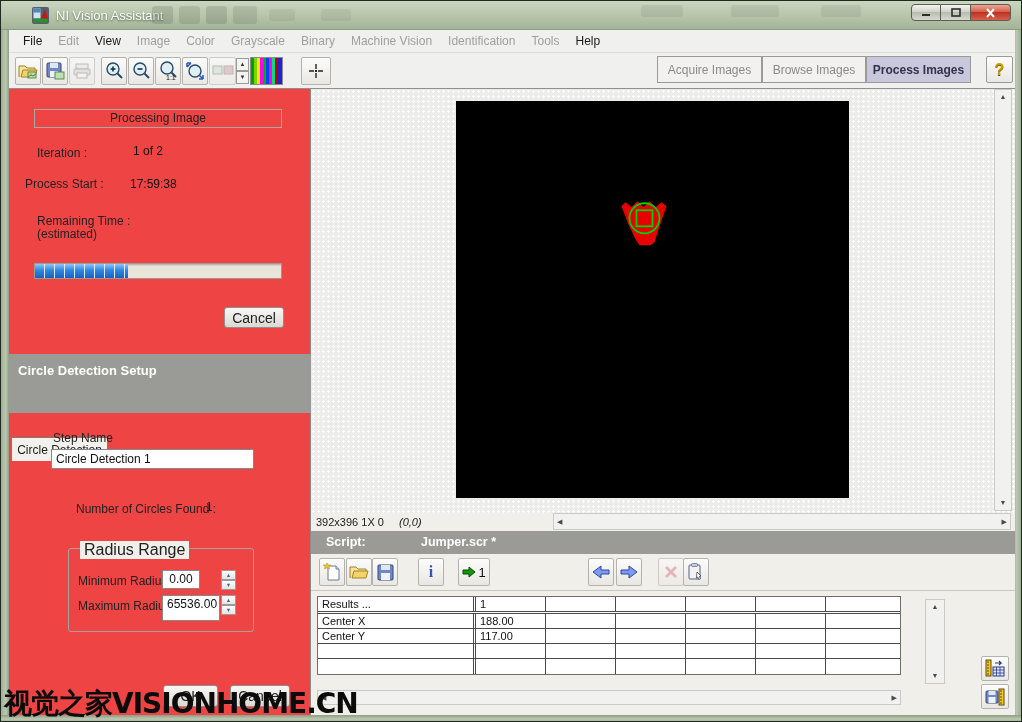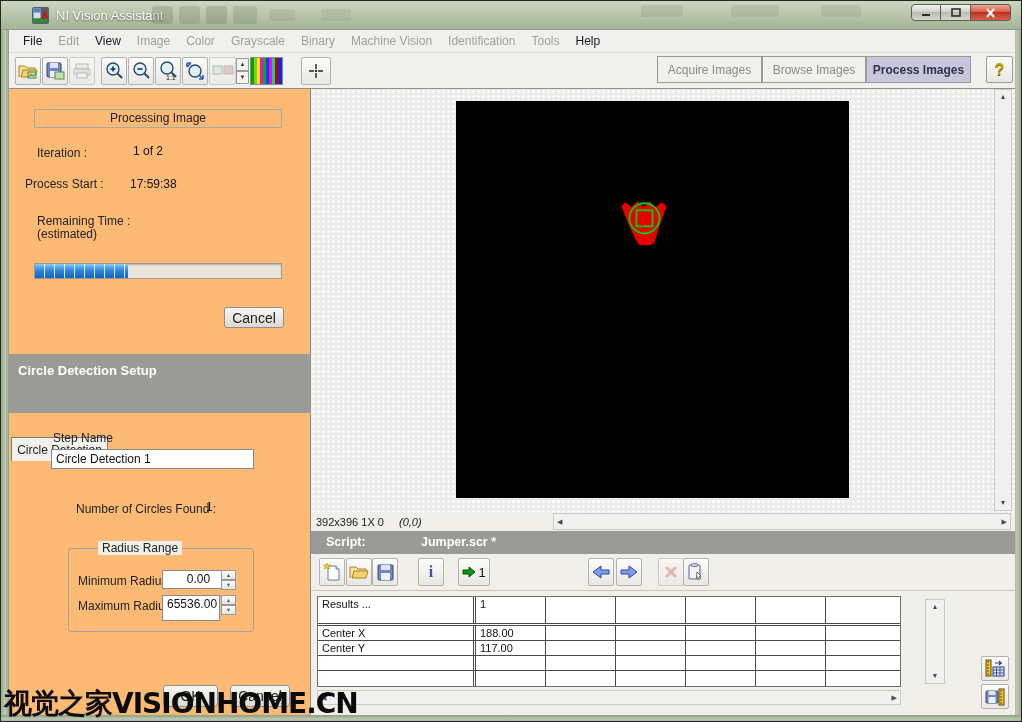--- a/index.html
+++ b/index.html
@@ -45,21 +45,21 @@
     text-align:center;color:#333;}
   .palette{position:absolute;top:4px;width:33px;height:28px;border:1px solid #8b8b88;
     background:repeating-linear-gradient(90deg,#00a000 0 3px,#7bd400 3px 6px,#ffe800 6px 9px,#ff00ff 9px 12px,#00b400 12px 15px,#0044ff 15px 18px,#ff00ff 18px 21px,#00e07a 21px 24px,#c00000 24px 27px,#2222d0 27px 31px);}
   .modebtn{position:absolute;top:3px;height:27px;border:1px solid #9a9a98;background:#f2f1ef;
     color:#8a8a88;display:flex;align-items:center;justify-content:center;font-size:12px;}
   .modebtn.active{background:#c9c7dc;color:#33334e;font-weight:bold;}
   .helpbtn{position:absolute;top:3px;width:27px;height:27px;border:1px solid #9a9a98;border-radius:2px;
     background:linear-gradient(180deg,#fcfcfb,#e9e7e2);color:#caa200;font-weight:bold;font-size:16px;
     display:flex;align-items:center;justify-content:center;text-shadow:0 1px 0 #6b5600;}
   
-  .left-panel{position:absolute;left:8px;top:88px;width:302px;height:626px;background:#fdba74;
+  .left-panel{position:absolute;left:8px;top:88px;width:302px;height:626px;background:#ef4444;
     border-right:1px solid #8c8c89;}
   .proc-title{position:absolute;left:25px;top:20px;width:248px;height:19px;border:1px solid #a8a8a4;
     text-align:center;line-height:17px;font-size:12px;color:#222;}
   .lbl{position:absolute;font-size:12px;color:#222;}
   .val{position:absolute;font-size:12px;color:#111;}
   .progress-track{position:absolute;left:25px;top:174px;width:248px;height:16px;background:#e9e5da;
     border:1px solid #9c9a94;box-shadow:inset 1px 1px 2px rgba(0,0,0,.25);}
   .progress-fill{height:100%;
     background:linear-gradient(180deg,#8cc8f6 0%,#2f87e0 45%,#1461c0 100%);
     -webkit-mask:none;position:relative;}
@@ -70,21 +70,21 @@
     display:flex;align-items:center;justify-content:center;}
   .setup-header{position:absolute;left:0;top:265px;width:302px;height:59px;background:#9a9a96;}
   .setup-title{position:absolute;left:9px;top:9px;color:#fff;font-weight:bold;font-size:13px;}
   .tab{position:absolute;left:2px;top:35px;width:97px;height:24px;background:#f3f1eb;
     border:1px solid #7c7c78;border-bottom:none;display:flex;align-items:center;justify-content:center;
     font-size:12px;color:#222;margin-top:48px;}
   .text-input{position:absolute;border:1px solid #85888c;background:#fff;font-size:12px;color:#111;
     font-family:"Liberation Sans","DejaVu Sans",sans-serif;padding:0 4px;}
   .group-box{position:absolute;left:59px;top:459px;width:186px;height:84px;border:1px solid #a5a39d;
     border-radius:3px;}
-  .group-legend{position:absolute;left:29px;top:-8px;background:#f1efe9;padding:0 4px;font-size:12px;color:#222;}
+  .group-legend{position:absolute;left:11px;top:-8px;background:#f1efe9;padding:0 4px;font-size:16px;color:#222;}
   .spin-box{position:absolute;width:15px;height:19px;display:flex;flex-direction:column;}
   .spin-box span{flex:1;border:1px solid #9a9a97;background:linear-gradient(180deg,#fdfdfd,#e4e4e2);
     font-size:5.5px;line-height:8px;text-align:center;color:#44688c;}
   
   .viewer{position:absolute;left:310px;top:88px;width:704px;height:424px;background-color:#ececeb;
     background-image:radial-gradient(#ffffff 1.2px,rgba(255,255,255,0) 1.3px);background-size:5px 5px;}
   .canvas-img{position:absolute;left:145px;top:12px;width:393px;height:397px;background:#000;}
   .vscroll{position:absolute;width:18px;background:#f1f1f0;border:1px solid #c9c9c7;
     display:flex;flex-direction:column;justify-content:space-between;align-items:center;}
   .vscroll span, .hscroll span{font-size:7px;color:#4a4a48;line-height:14px;}
@@ -98,21 +98,21 @@
   .script-toolbar{position:absolute;left:310px;top:553px;width:704px;height:37px;background:#f1efe9;
     border-bottom:1px solid #c9c7c0;}
   .sbtn{position:absolute;top:4px;width:26px;height:28px;border:1px solid #b3b2ae;border-radius:2px;
     background:linear-gradient(180deg,#fcfcfb,#e9e7e2);display:flex;align-items:center;justify-content:center;}
   .sbtn.wide{width:32px;}
   .sbtn.disabled{opacity:.6;}
   
   .results-area{position:absolute;left:310px;top:590px;width:704px;height:124px;background:#f1efe9;}
   .res-table{position:absolute;left:6px;top:5px;width:584px;border:1px solid #6e6e6a;background:#fff;}
   .tr{display:flex;border-bottom:1px solid #4a4a48;height:15px;}
-  .tr.header{height:29px;border-bottom:3px double #4a4a48;}
+  .tr.header{height:17px;border-bottom:3px double #4a4a48;}
   .td{border-right:1px solid #4a4a48;padding:1px 4px;font-size:11px;color:#111;overflow:hidden;
     white-space:nowrap;}
   .td.c0{width:158px;border-right:3px double #4a4a48;}
   .td.c{width:70px;}
   .td.last{flex:1;border-right:none;}
   .tr:last-child{border-bottom:none;}
   .iconbtn{position:absolute;width:28px;height:25px;border:1px solid #b3b2ae;border-radius:2px;
     background:linear-gradient(180deg,#fcfcfb,#e9e7e2);display:flex;align-items:center;justify-content:center;}
   
   .watermark{position:absolute;left:3px;top:684px;z-index:60;font-family:"DejaVu Sans",sans-serif;
@@ -273,21 +273,21 @@
       <div class="tab">Circle Detection</div>
     </div>
     <span class="lbl" style="left:44px;top:342px;">Step Name</span>
     <div class="text-input" style="left:42px;top:360px;width:203px;height:20px;line-height:18px;">Circle Detection 1</div>
     <span class="lbl" style="left:67px;top:413px;">Number of Circles Found :</span>
     <span class="val" style="left:197px;top:411px;">1</span>
 
     <div class="group-box">
       <span class="group-legend">Radius Range</span>
       <span class="lbl" style="left:9px;top:25px;">Minimum Radius</span>
-      <div class="text-input" style="left:93px;top:21px;width:73px;height:19px;line-height:17px;text-align:center;">0.00</div>
+      <div class="text-input" style="left:93px;top:21px;width:38px;height:19px;line-height:17px;text-align:center;">0.00</div>
       <div class="spin-box" style="left:152px;top:21px;">
         <span>▲</span>
         <span>▼</span>
       </div>
       <span class="lbl" style="left:9px;top:50px;">Maximum Radius</span>
       <div class="text-input" style="left:93px;top:46px;width:58px;height:26px;line-height:17px;text-align:center;">65536.00</div>
       <div class="spin-box" style="left:152px;top:46px;">
         <span>▲</span>
         <span>▼</span>
       </div>

